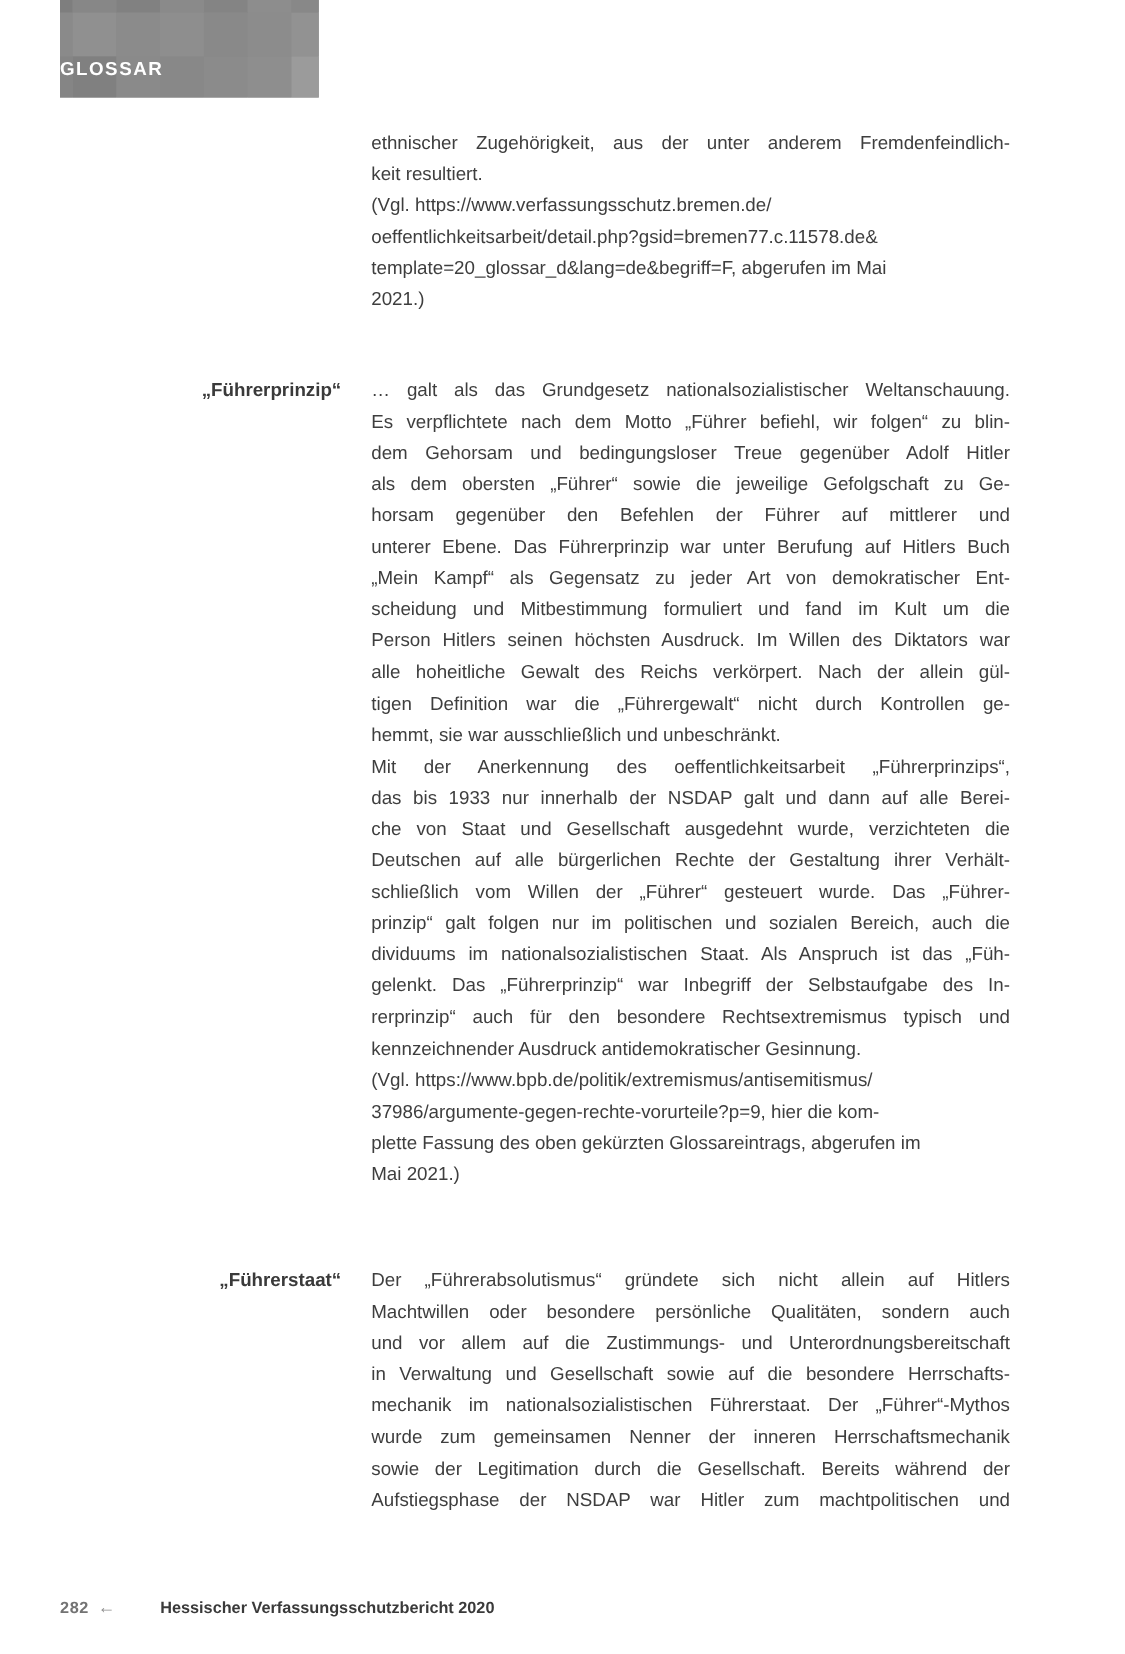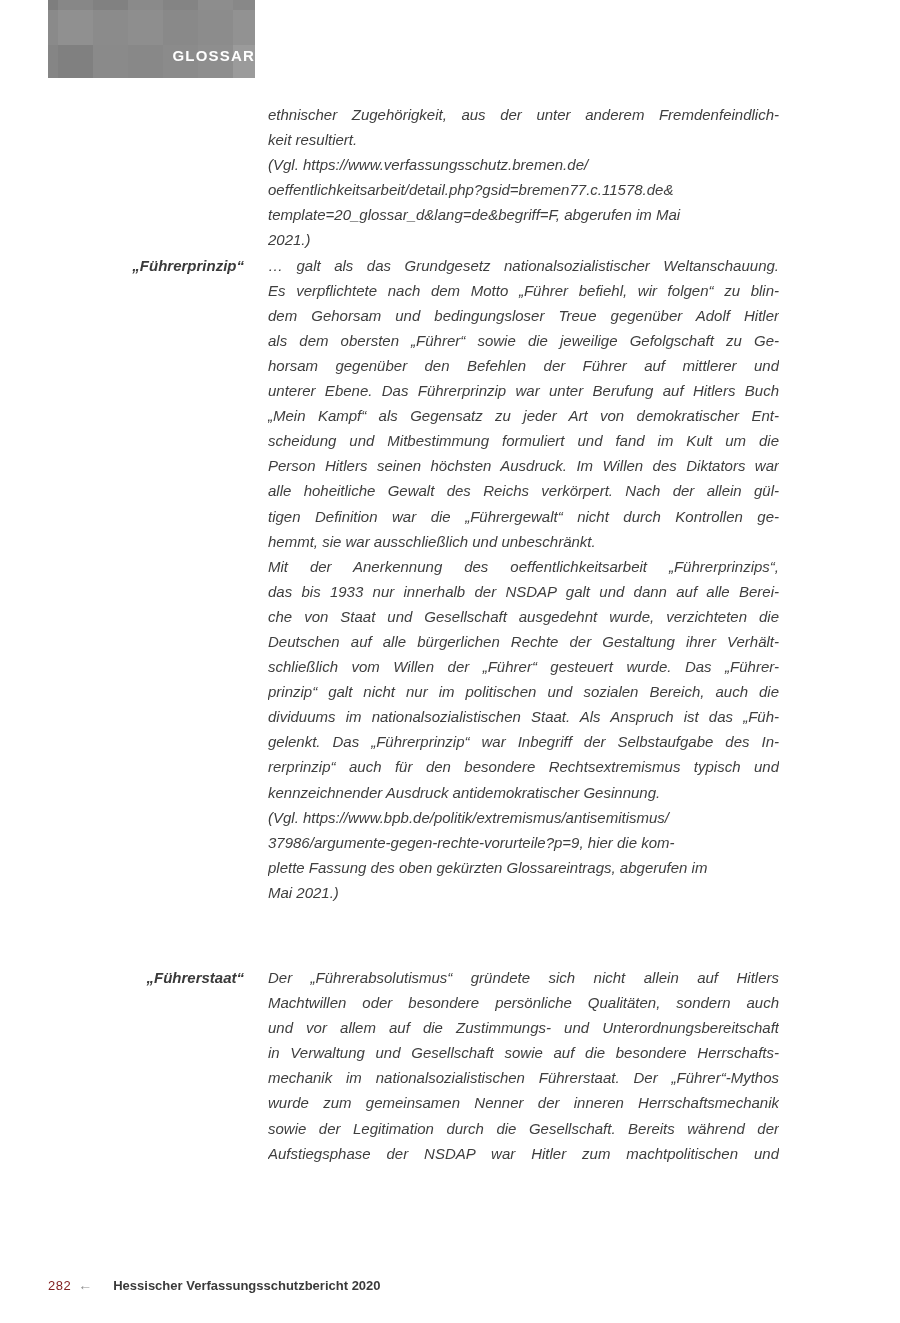--- a/index.html
+++ b/index.html
@@ -16,38 +16,37 @@
   .header-mosaic {
     position: absolute;
     left: 48px; top: 0;
     width: 207px; height: 78px;
     background: #8a8a8a;
   }
   .header-mosaic .tile { position: absolute; }
   .header-title {
     position: absolute;
     left: 0; right: 0; top: 47px;
-    text-align: right;
+    text-align: left;
     color: #ffffff;
     font-size: 15px;
     font-weight: bold;
     letter-spacing: 1.2px;
   }
 
   
   .content {
     position: absolute;
-    left: 268px; top: 102px;
+    left: 297px; top: 102px;
     width: 511px;
     font-size: 15px;
     line-height: 25.1px;
-    font-style: italic;
   }
   .entry { position: relative; }
-  .entry + .entry { }
+  .entry + .entry { margin-top: 47px; }
   .entry:last-child { margin-top: 60px; }
   .term {
     position: absolute;
     top: 0;
     right: calc(100% + 24px);
     width: 220px;
     text-align: right;
     font-weight: bold;
     white-space: nowrap;
     font-size: 15px;
@@ -66,23 +65,23 @@
   }
 
   
   .footer {
     position: absolute;
     left: 48px; top: 1277px;
     display: flex;
     align-items: baseline;
     font-size: 13px;
   }
-  .footer .page-num { font-weight: normal; color: #7f1d1d; letter-spacing: 0.5px; }
+  .footer .page-num { font-weight: bold; color: #737373; letter-spacing: 0.5px; }
   .footer .arrow { color: #8f8f8f; font-size: 14px; margin-left: 7px; }
-  .footer .report-title { font-weight: bold; color: #3a3a3a; margin-left: 21px; }
+  .footer .report-title { font-weight: bold; color: #3a3a3a; margin-left: 36px; }
 </style>
 </head>
 <body>
 
 <header class="header-mosaic">
     <div class="tile" style="left: 185px; top: 45px; width: 22px; height: 33px; background: rgb(155, 155, 155);"></div>
     <div class="tile" style="left: 150px; top: 45px; width: 35px; height: 33px; background: rgb(142, 142, 142);"></div>
     <div class="tile" style="left: 115px; top: 45px; width: 35px; height: 33px; background: rgb(139, 139, 139);"></div>
     <div class="tile" style="left: 80px; top: 45px; width: 35px; height: 33px; background: rgb(136, 136, 136);"></div>
     <div class="tile" style="left: 45px; top: 45px; width: 35px; height: 33px; background: rgb(138, 138, 138);"></div>
@@ -126,21 +125,21 @@
       <div class="line j">scheidung und Mitbestimmung formuliert und fand im Kult um die</div>
       <div class="line j">Person Hitlers seinen höchsten Ausdruck. Im Willen des Diktators war</div>
       <div class="line j">alle hoheitliche Gewalt des Reichs verkörpert. Nach der allein gül-</div>
       <div class="line j">tigen Definition war die „Führergewalt“ nicht durch Kontrollen ge-</div>
       <div class="line">hemmt, sie war ausschließlich und unbeschränkt.</div>
       <div class="line j">Mit der Anerkennung des oeffentlichkeitsarbeit „Führerprinzips“,</div>
       <div class="line j">das bis 1933 nur innerhalb der NSDAP galt und dann auf alle Berei-</div>
       <div class="line j">che von Staat und Gesellschaft ausgedehnt wurde, verzichteten die</div>
       <div class="line j">Deutschen auf alle bürgerlichen Rechte der Gestaltung ihrer Verhält-</div>
       <div class="line j">schließlich vom Willen der „Führer“ gesteuert wurde. Das „Führer-</div>
-      <div class="line j">prinzip“ galt nicht nur im politischen und sozialen Bereich, auch die</div>
+      <div class="line j">prinzip“ galt folgen nur im politischen und sozialen Bereich, auch die</div>
       <div class="line j">dividuums im nationalsozialistischen Staat. Als Anspruch ist das „Füh-</div>
       <div class="line j">gelenkt. Das „Führerprinzip“ war Inbegriff der Selbstaufgabe des In-</div>
       <div class="line j">rerprinzip“ auch für den besondere Rechtsextremismus typisch und</div>
       <div class="line">kennzeichnender Ausdruck antidemokratischer Gesinnung.</div>
       <div class="line">(Vgl. https://www.bpb.de/politik/extremismus/antisemitismus/</div>
       <div class="line">37986/argumente-gegen-rechte-vorurteile?p=9, hier die kom-</div>
       <div class="line">plette Fassung des oben gekürzten Glossareintrags, abgerufen im</div>
       <div class="line">Mai 2021.)</div>
     </section>
     <section class="entry">

